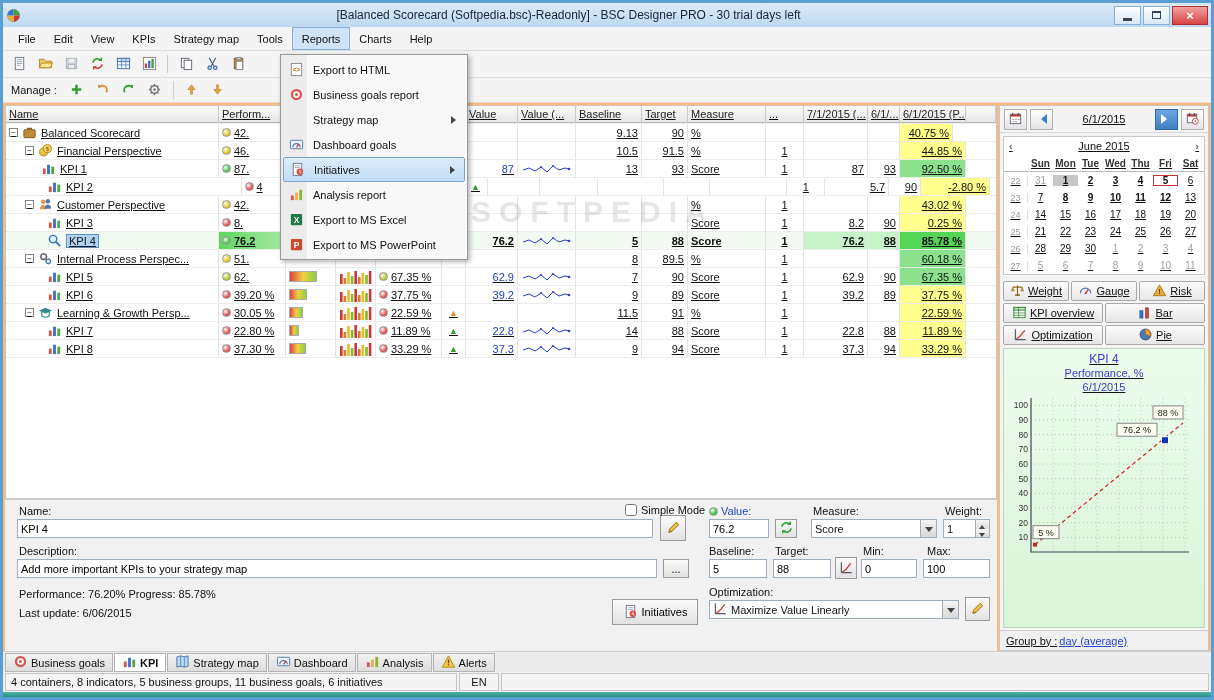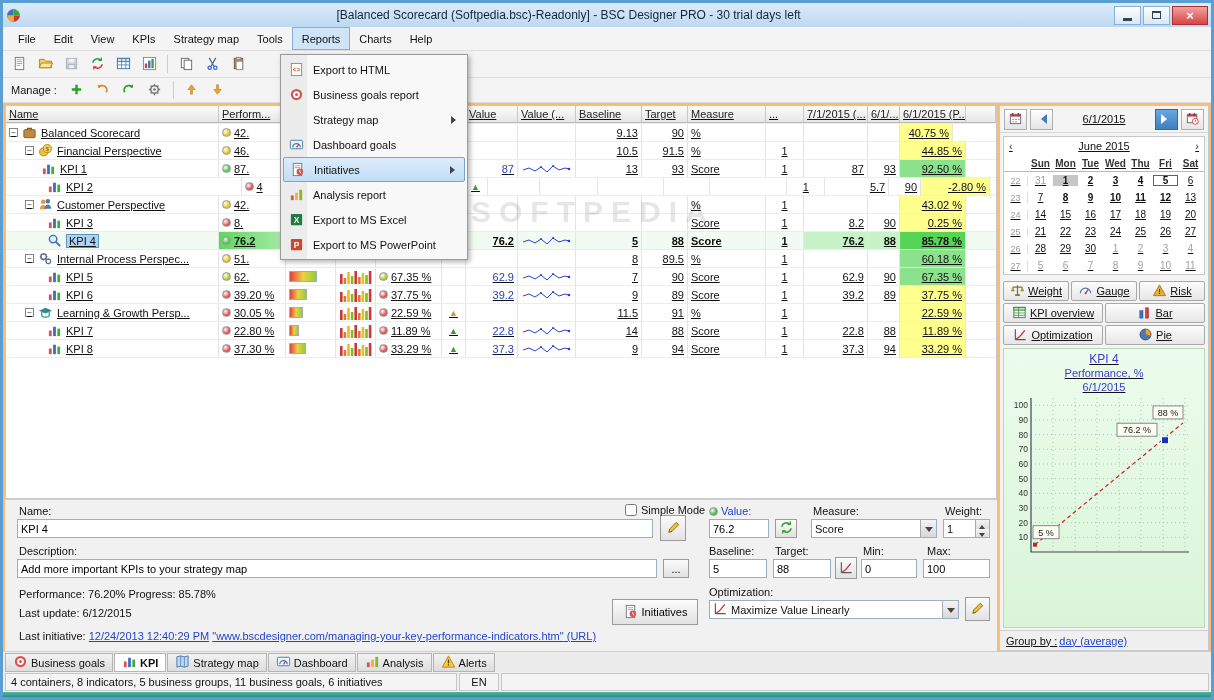--- a/index.html
+++ b/index.html
@@ -871,21 +871,21 @@
                 <path d="M2.5 13.5h11M2.5 13.5V2.5" stroke="#556" stroke-width="1.2" fill="none"></path>
                 <path d="M3.5 12.5C7 12 9 8 12.5 3.5" fill="none" stroke="#cc3333" stroke-width="1.4"></path>
               </svg></span>
           </button>
         <span class="dlabel" style="left:858px;top:45px">Min:</span>
         <input class="dinput" style="left: 856px; top: 59px; width: 56px; height: 19px;" value="0">
         <span class="dlabel" style="left:922px;top:45px">Max:</span>
         <input class="dinput" style="left: 918px; top: 59px; width: 67px; height: 19px;" value="100">
 
         <span class="dlabel" style="left:14px;top:88px">Performance: 76.20%  Progress: 85.78%</span>
-        <span class="dlabel" style="left:14px;top:107px">Last update: 6/12/2015</span>
+        <span class="dlabel" style="left:14px;top:107px">Last update: 6/06/2015</span>
 
         <button class="btn" style="left:607px;top:99px;width:86px;height:26px">
           <span><svg width="15" height="15" viewBox="0 0 16 16" xmlns="http://www.w3.org/2000/svg">
                 <rect x="3.5" y="1.5" width="9" height="13" fill="#fff" stroke="#778"></rect>
                 <path d="M5 4h6M5 6h6" stroke="#9ab"></path>
                 <circle cx="10.5" cy="10.5" r="3.5" fill="#d9534f"></circle>
                 <path d="M10.5 8.8v2l1.4 1" stroke="#fff" fill="none"></path>
               </svg></span>
           <span>Initiatives</span>
         </button>
@@ -901,24 +901,20 @@
               <span class="arrow-down"></span>
             </span>
         </div>
         <button class="btn" style="left:960px;top:97px;width:25px;height:24px">
             <span><svg width="15" height="15" viewBox="0 0 16 16" xmlns="http://www.w3.org/2000/svg">
                 <path d="M3 13l1-3.5 7-7L13.5 5l-7 7z" fill="#f0c040" stroke="#8a6a10"></path>
                 <path d="M3 13l3.5-1" stroke="#8a6a10"></path>
               </svg></span>
           </button>
 
-        <span class="dlabel" style="left:14px;top:130px;white-space:nowrap">
-          <span>Last initiative: </span><span class="link">12/24/2013 12:40:29 PM</span>
-          <span> </span><span class="link">"www.bscdesigner.com/managing-your-key-performance-indicators.htm"</span><span class="link"> (URL)</span>
-        </span>
       </div>
     </div>
 
     <div class="right-panel">
       <div class="datebar">
         <span class="dtool">
             <span><svg width="15" height="15" viewBox="0 0 16 16" xmlns="http://www.w3.org/2000/svg">
                 <rect x="2.5" y="3.5" width="11" height="10" fill="#fff" stroke="#667"></rect>
                 <rect x="2.5" y="3.5" width="11" height="2.5" fill="#cc4444"></rect>
                 <path d="M5 2v3M11 2v3" stroke="#445" stroke-width="1.2"></path>

